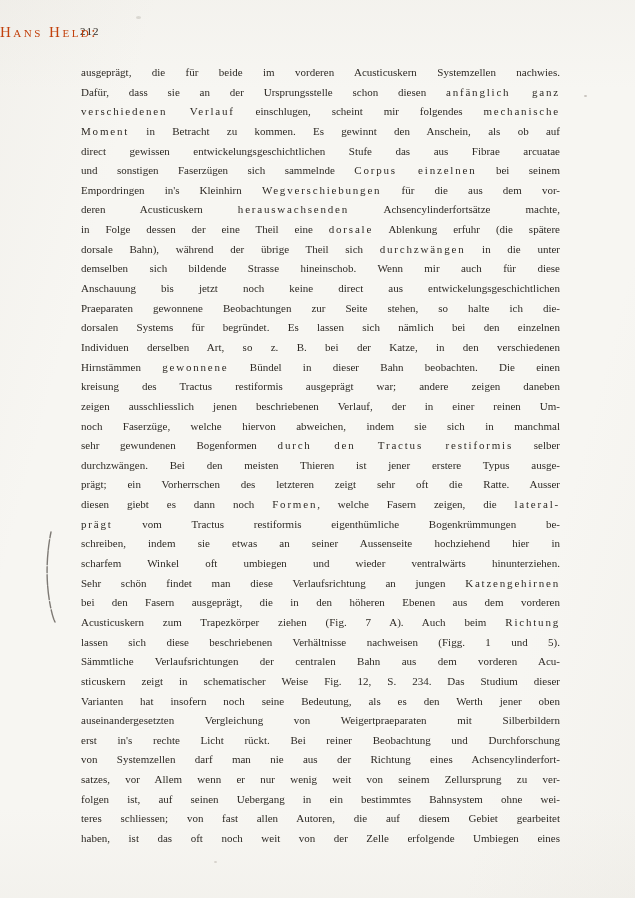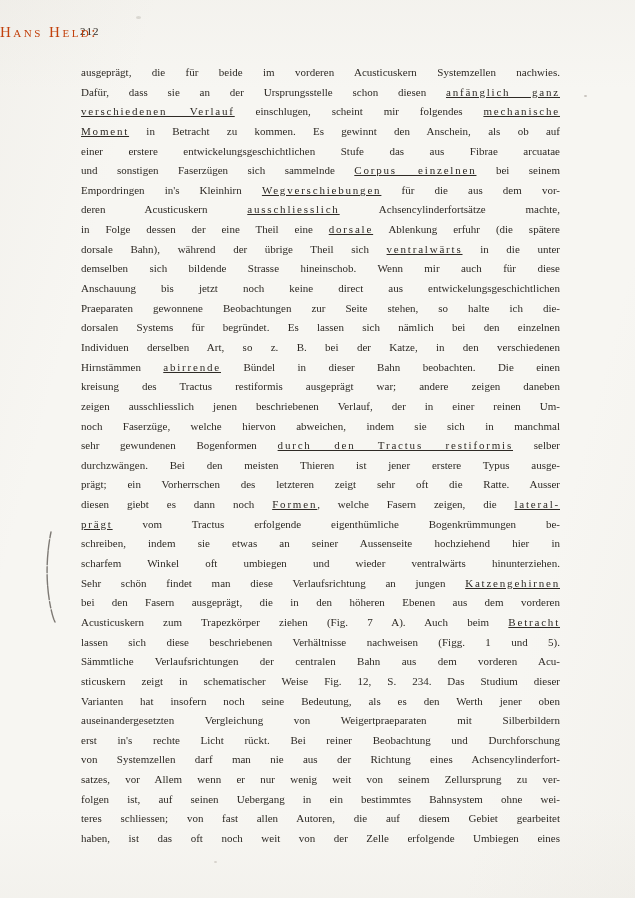--- a/index.html
+++ b/index.html
@@ -33,21 +33,21 @@
   .text-block {
     position: absolute; top: 63px; left: 81px; width: 479px;
     font-size: 11px; line-height: 19.65px;
   }
   .line {
     text-align: justify;
     text-align-last: justify;
     white-space: normal;
     height: 19.65px;
   }
-  .gesperrt { letter-spacing: 1.8px; text-decoration: underline; }
+  .gesperrt { letter-spacing: 1.8px; }
   .margin-mark {
     position: absolute; left: 42px; top: 530px;
     width: 18px; height: 94px;
   }
   .speck { position: absolute; background: #8d867c; border-radius: 50%; }
   .speck-a { width: 3px; height: 2px; left: 584px; top: 95px; opacity: .45; }
   .speck-b { width: 5px; height: 3px; left: 136px; top: 16px; opacity: .25; }
   .speck-c { width: 3px; height: 2px; left: 214px; top: 861px; opacity: .3; }
 </style>
 </head>
@@ -61,45 +61,45 @@
 
 <svg class="margin-mark" viewBox="0 0 18 94" xmlns="http://www.w3.org/2000/svg">
   <path d="M9 2 C4.5 24, 3.5 50, 8 74 C9.5 82, 11 88, 13 92" fill="none" stroke="#4a453e" stroke-width="1.4" stroke-linecap="round" opacity="0.7" stroke-dasharray="6 2 10 1 14 2"></path>
 </svg>
 
 <div class="text-block">
     <div class="line"><span>ausgeprägt, die für beide im vorderen Acusticuskern Systemzellen nachwies.</span></div>
     <div class="line"><span>Dafür, dass sie an der Ursprungsstelle schon diesen </span><span class="gesperrt">anfänglich ganz</span></div>
     <div class="line"><span class="gesperrt">verschiedenen Verlauf</span><span> einschlugen, scheint mir folgendes </span><span class="gesperrt">mechanische</span></div>
     <div class="line"><span class="gesperrt">Moment</span><span> in Betracht zu kommen. Es gewinnt den Anschein, als ob auf</span></div>
-    <div class="line"><span>einer erstere entwickelungsgeschichtlichen Stufe das aus Fibrae arcuatae</span></div>
+    <div class="line"><span>direct gewissen entwickelungsgeschichtlichen Stufe das aus Fibrae arcuatae</span></div>
     <div class="line"><span>und sonstigen Faserzügen sich sammelnde </span><span class="gesperrt">Corpus einzelnen</span><span> bei seinem</span></div>
     <div class="line"><span>Empordringen in's Kleinhirn </span><span class="gesperrt">Wegverschiebungen</span><span> für die aus dem vor-</span></div>
-    <div class="line"><span>deren Acusticuskern </span><span class="gesperrt">ausschliesslich</span><span> Achsencylinderfortsätze machte,</span></div>
+    <div class="line"><span>deren Acusticuskern </span><span class="gesperrt">herauswachsenden</span><span> Achsencylinderfortsätze machte,</span></div>
     <div class="line"><span>in Folge dessen der eine Theil eine </span><span class="gesperrt">dorsale</span><span> Ablenkung erfuhr (die spätere</span></div>
-    <div class="line"><span>dorsale Bahn), während der übrige Theil sich </span><span class="gesperrt">ventralwärts</span><span> in die unter</span></div>
+    <div class="line"><span>dorsale Bahn), während der übrige Theil sich </span><span class="gesperrt">durchzwängen</span><span> in die unter</span></div>
     <div class="line"><span>demselben sich bildende Strasse hineinschob. Wenn mir auch für diese</span></div>
     <div class="line"><span>Anschauung bis jetzt noch keine direct aus entwickelungsgeschichtlichen</span></div>
     <div class="line"><span>Praeparaten gewonnene Beobachtungen zur Seite stehen, so halte ich die-</span></div>
     <div class="line"><span>dorsalen Systems für begründet. Es lassen sich nämlich bei den einzelnen</span></div>
     <div class="line"><span>Individuen derselben Art, so z. B. bei der Katze, in den verschiedenen</span></div>
-    <div class="line"><span>Hirnstämmen </span><span class="gesperrt">abirrende</span><span> Bündel in dieser Bahn beobachten. Die einen</span></div>
+    <div class="line"><span>Hirnstämmen </span><span class="gesperrt">gewonnene</span><span> Bündel in dieser Bahn beobachten. Die einen</span></div>
     <div class="line"><span>kreisung des Tractus restiformis ausgeprägt war; andere zeigen daneben</span></div>
     <div class="line"><span>zeigen ausschliesslich jenen beschriebenen Verlauf, der in einer reinen Um-</span></div>
     <div class="line"><span>noch Faserzüge, welche hiervon abweichen, indem sie sich in manchmal</span></div>
     <div class="line"><span>sehr gewundenen Bogenformen </span><span class="gesperrt">durch den Tractus restiformis</span><span> selber</span></div>
     <div class="line"><span>durchzwängen. Bei den meisten Thieren ist jener erstere Typus ausge-</span></div>
     <div class="line"><span>prägt; ein Vorherrschen des letzteren zeigt sehr oft die Ratte. Ausser</span></div>
     <div class="line"><span>diesen giebt es dann noch </span><span class="gesperrt">Formen</span><span>, welche Fasern zeigen, die </span><span class="gesperrt">lateral-</span></div>
-    <div class="line"><span class="gesperrt">prägt</span><span> vom Tractus erfolgende eigenthümliche Bogenkrümmungen be-</span></div>
+    <div class="line"><span class="gesperrt">prägt</span><span> vom Tractus restiformis eigenthümliche Bogenkrümmungen be-</span></div>
     <div class="line"><span>schreiben, indem sie etwas an seiner Aussenseite hochziehend hier in</span></div>
     <div class="line"><span>scharfem Winkel oft umbiegen und wieder ventralwärts hinunterziehen.</span></div>
     <div class="line"><span>Sehr schön findet man diese Verlaufsrichtung an jungen </span><span class="gesperrt">Katzengehirnen</span></div>
     <div class="line"><span>bei den Fasern ausgeprägt, die in den höheren Ebenen aus dem vorderen</span></div>
-    <div class="line"><span>Acusticuskern zum Trapezkörper ziehen (Fig. 7 A). Auch beim </span><span class="gesperrt">Betracht</span></div>
+    <div class="line"><span>Acusticuskern zum Trapezkörper ziehen (Fig. 7 A). Auch beim </span><span class="gesperrt">Richtung</span></div>
     <div class="line"><span>lassen sich diese beschriebenen Verhältnisse nachweisen (Figg. 1 und 5).</span></div>
     <div class="line"><span>Sämmtliche Verlaufsrichtungen der centralen Bahn aus dem vorderen Acu-</span></div>
     <div class="line"><span>sticuskern zeigt in schematischer Weise Fig. 12, S. 234. Das Studium dieser</span></div>
     <div class="line"><span>Varianten hat insofern noch seine Bedeutung, als es den Werth jener oben</span></div>
     <div class="line"><span>auseinandergesetzten Vergleichung von Weigertpraeparaten mit Silberbildern</span></div>
     <div class="line"><span>erst in's rechte Licht rückt. Bei reiner Beobachtung und Durchforschung</span></div>
     <div class="line"><span>von Systemzellen darf man nie aus der Richtung eines Achsencylinderfort-</span></div>
     <div class="line"><span>satzes, vor Allem wenn er nur wenig weit von seinem Zellursprung zu ver-</span></div>
     <div class="line"><span>folgen ist, auf seinen Uebergang in ein bestimmtes Bahnsystem ohne wei-</span></div>
     <div class="line"><span>teres schliessen; von fast allen Autoren, die auf diesem Gebiet gearbeitet</span></div>

